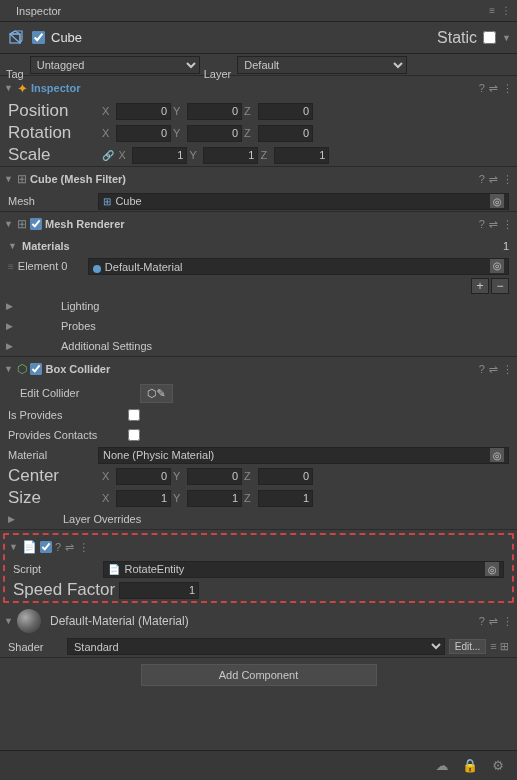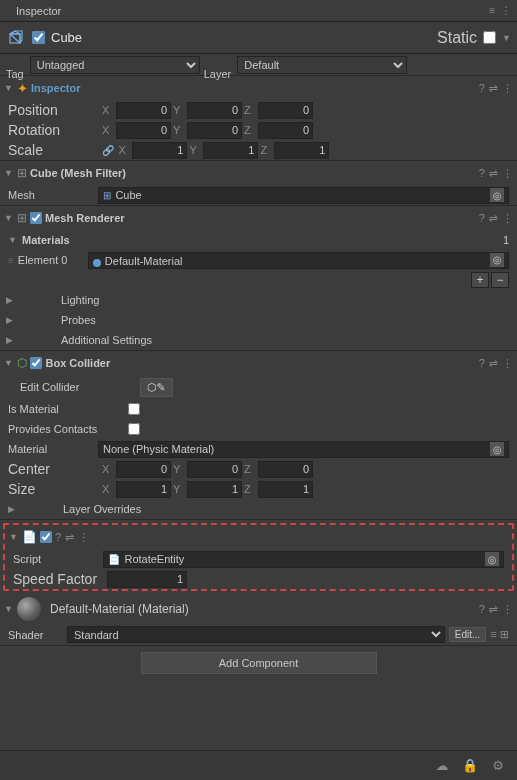--- a/index.html
+++ b/index.html
@@ -155,21 +155,21 @@
     
     .prop-row {
       display: flex;
       align-items: center;
       padding: 1px 8px;
       min-height: 20px;
       gap: 4px;
     }
     .prop-label {
       color: #c8c8c8;
-      font-size: 14px;
+      font-size: 17px;
       min-width: 90px;
       flex-shrink: 0;
     }
     .prop-values {
       display: flex;
       align-items: center;
       gap: 2px;
       flex: 1;
     }
     .axis-label {
@@ -713,21 +713,21 @@
     </div>
 
     <div class="edit-collider-row">
       <span class="edit-collider-label">Edit Collider</span>
       <button class="edit-collider-btn">
         <span>⬡✎</span>
       </button>
     </div>
 
     <div class="checkbox-row">
-      <span class="checkbox-prop-label">Is Material</span>
+      <span class="checkbox-prop-label">Is Provides</span>
       <input type="checkbox" class="prop-checkbox" style="">
     </div>
 
     <div class="checkbox-row">
       <span class="checkbox-prop-label">Provides Contacts</span>
       <input type="checkbox" class="prop-checkbox" style="">
     </div>
 
     <div class="material-none-row">
       <span class="material-none-label">Material</span>

